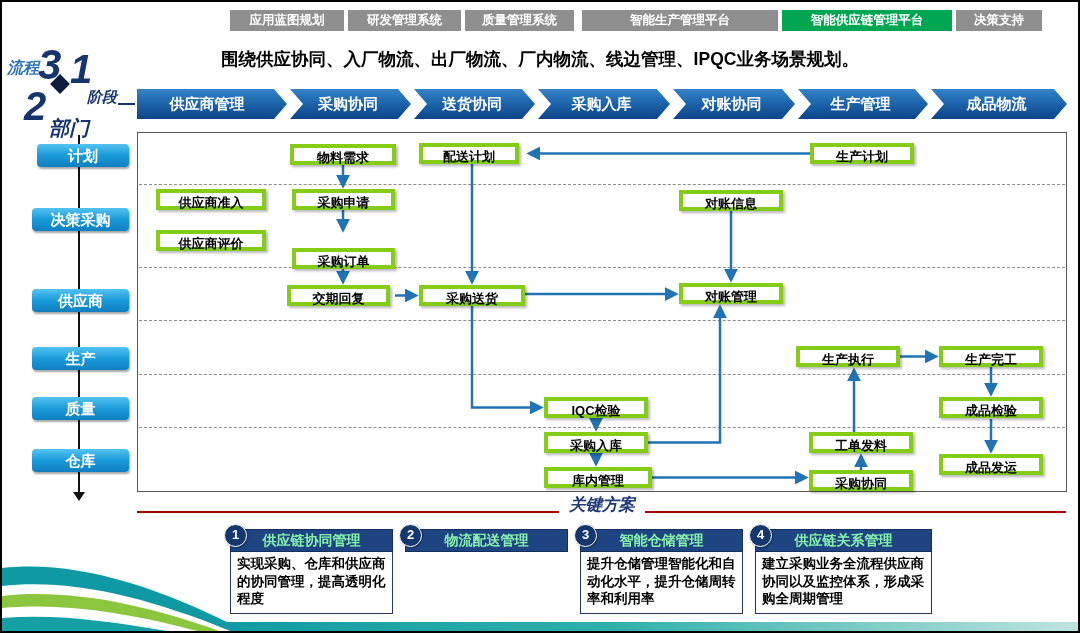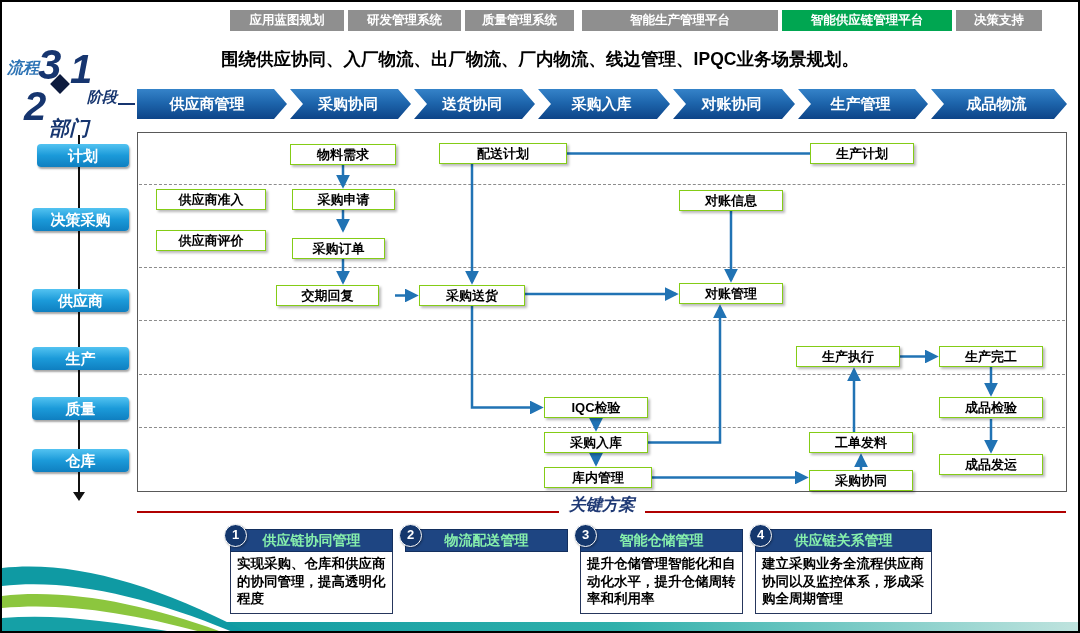--- a/index.html
+++ b/index.html
@@ -34,21 +34,21 @@
   
   .dept { position:absolute; left:30px; width:97px; height:23px; border-radius:4px;
           background:linear-gradient(180deg,#53c3f1 0%,#1b9ad9 50%,#0f7fc0 100%);
           color:#fff; font-size:15px; font-weight:bold; line-height:23px; text-align:center;
           box-shadow:1px 2px 2px rgba(0,0,0,.35); }
   
   .frame { position:absolute; left:135px; top:130px; width:930px; height:360px;
            border:1.5px solid #595959; box-sizing:border-box; }
   .lane  { position:absolute; left:137px; width:926px; height:0; border-top:1.5px dashed #8c8c8c; }
   
-  .pbox { position:absolute; height:21px; background:#fff; border:1px solid #84cc16; box-sizing:border-box;
+  .pbox { position:absolute; height:21px; background:#fff; border:4px solid #84cc16; box-sizing:border-box;
           box-shadow:1.5px 2px 2.5px rgba(0,0,0,.28); font-size:13px; font-weight:bold;
           line-height:19px; text-align:center; color:#000; }
   
   #connectors { position:absolute; left:135px; top:130px; pointer-events:none; }
   .conn { stroke:#2173b4; stroke-width:2.5; fill:none; }
   
   .redline { position:absolute; left:135px; top:509px; width:929px; height:0; border-top:2.5px solid #b00000; z-index:1; }
   .klabel  { position:absolute; left:135px; top:492px; width:930px; text-align:center; z-index:2; }
   .klabel span { background:#fff; padding:0 10px; font-size:16.5px; font-weight:bold; font-style:italic; color:#203a75; }
   .sol   { position:absolute; top:527px; }
@@ -131,28 +131,28 @@
     <polyline class="conn" points="459,321 459,332" marker-end="url(#ah)"></polyline>
     <polyline class="conn" points="511,345.5 669,345.5" marker-end="url(#ah)"></polyline>
     <polyline class="conn" points="724,338 724,324" marker-end="url(#ah)"></polyline>
     <polyline class="conn" points="717,300 717,238" marker-end="url(#ah)"></polyline>
     <polyline class="conn" points="763,224.5 799,224.5" marker-end="url(#ah)"></polyline>
     <polyline class="conn" points="854,235 854,262" marker-end="url(#ah)"></polyline>
     <polyline class="conn" points="854,287 854,319" marker-end="url(#ah)"></polyline>
   </svg>
 
   <div class="pbox" style="left:288px;top:142px;width:106px">物料需求</div>
-  <div class="pbox" style="left:437px;top:141px;width:128px">配送计划</div>
+  <div class="pbox" style="left:417px;top:141px;width:100px">配送计划</div>
   <div class="pbox" style="left:808px;top:141px;width:104px">生产计划</div>
   <div class="pbox" style="left:154px;top:187px;width:110px">供应商准入</div>
   <div class="pbox" style="left:290px;top:187px;width:103px">采购申请</div>
   <div class="pbox" style="left:677px;top:188px;width:104px">对账信息</div>
   <div class="pbox" style="left:154px;top:228px;width:110px">供应商评价</div>
-  <div class="pbox" style="left:290px;top:236px;width:93px">采购订单</div>
-  <div class="pbox" style="left:274px;top:283px;width:103px">交期回复</div>
+  <div class="pbox" style="left:290px;top:246px;width:103px">采购订单</div>
+  <div class="pbox" style="left:285px;top:283px;width:103px">交期回复</div>
   <div class="pbox" style="left:417px;top:283px;width:106px">采购送货</div>
   <div class="pbox" style="left:677px;top:281px;width:104px">对账管理</div>
   <div class="pbox" style="left:794px;top:344px;width:104px">生产执行</div>
   <div class="pbox" style="left:937px;top:344px;width:104px">生产完工</div>
   <div class="pbox" style="left:542px;top:395px;width:104px">IQC检验</div>
   <div class="pbox" style="left:937px;top:395px;width:104px">成品检验</div>
   <div class="pbox" style="left:542px;top:430px;width:104px">采购入库</div>
   <div class="pbox" style="left:807px;top:430px;width:104px">工单发料</div>
   <div class="pbox" style="left:542px;top:465px;width:108px">库内管理</div>
   <div class="pbox" style="left:807px;top:468px;width:104px">采购协同</div>

